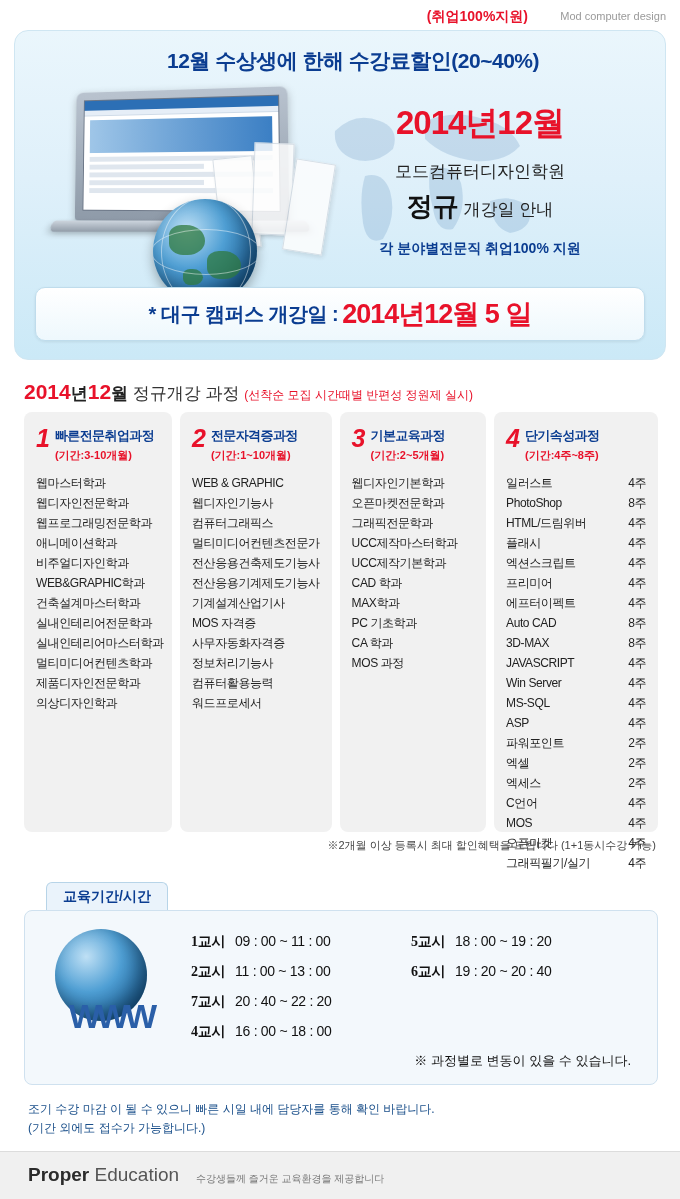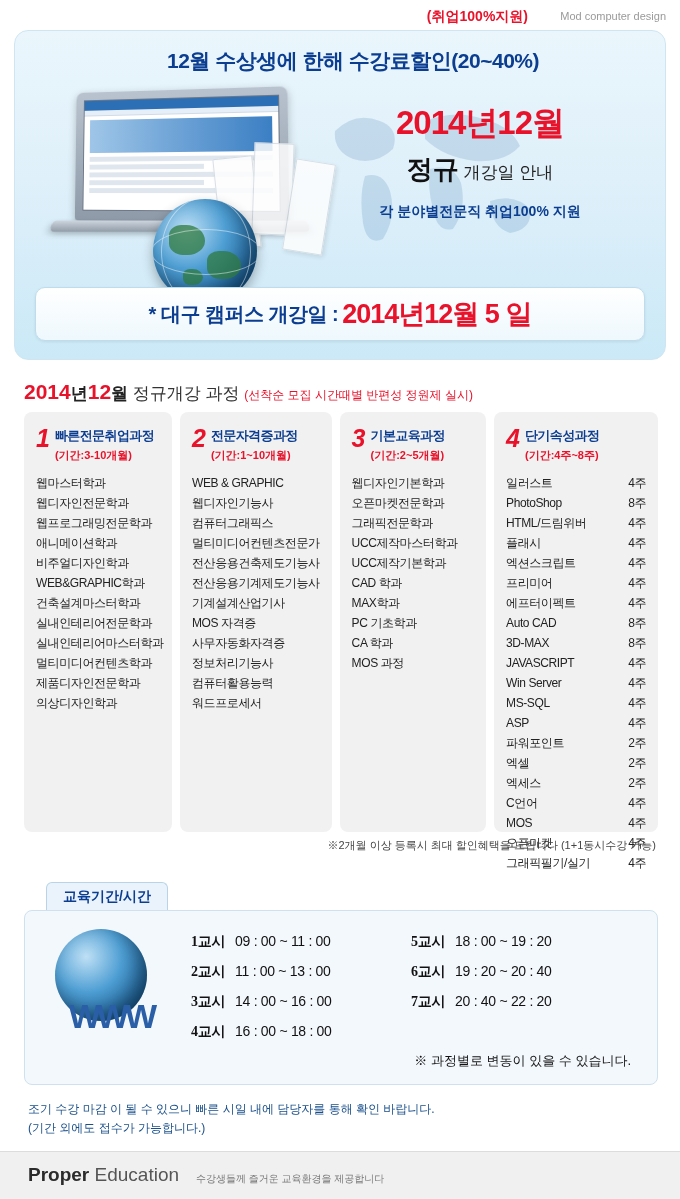--- a/index.html
+++ b/index.html
@@ -238,20 +238,21 @@
       </div>
       <div class="globe">
         <div class="land land1"></div>
         <div class="land land2"></div>
         <div class="land land3"></div>
       </div>
     </div>
 
     <div class="hero-right">
       <div class="hero-ym">2014년12월</div>
+      <div class="hero-acad">모드컴퓨터디자인학원</div>
       <div class="hero-reg">
         <b>정규</b><span> 개강일 안내</span>
       </div>
       <div class="hero-sup">각 분야별전문직 취업100% 지원</div>
     </div>
 
     <div class="hero-bar">
       <span class="lbl">* 대구 캠퍼스 개강일 :</span>
       <span class="val">2014년12월 5 일</span>
     </div>
@@ -436,21 +437,20 @@
     <div class="sched-grid">
       <div class="sched-row">
         <div class="sched-cell"><span class="per">1교시</span><span class="tm">09 : 00 ~ 11 : 00</span></div>
         <div class="sched-cell"><span class="per">5교시</span><span class="tm">18 : 00 ~ 19 : 20</span></div>
       </div>
       <div class="sched-row">
         <div class="sched-cell"><span class="per">2교시</span><span class="tm">11 : 00 ~ 13 : 00</span></div>
         <div class="sched-cell"><span class="per">6교시</span><span class="tm">19 : 20 ~ 20 : 40</span></div>
       </div>
       <div class="sched-row">
-        <div class="sched-cell"><span class="per">3교시</span><span class="tm">14 : 00 ~ 16 : 00</span></div>
         <div class="sched-cell"><span class="per">7교시</span><span class="tm">20 : 40 ~ 22 : 20</span></div>
       </div>
       <div class="sched-row">
         <div class="sched-cell"><span class="per">4교시</span><span class="tm">16 : 00 ~ 18 : 00</span></div>
         <div class="sched-cell"></div>
       </div>
     </div>
     <div class="sched-foot">※ 과정별로 변동이 있을 수 있습니다.</div>
   </div>
 

